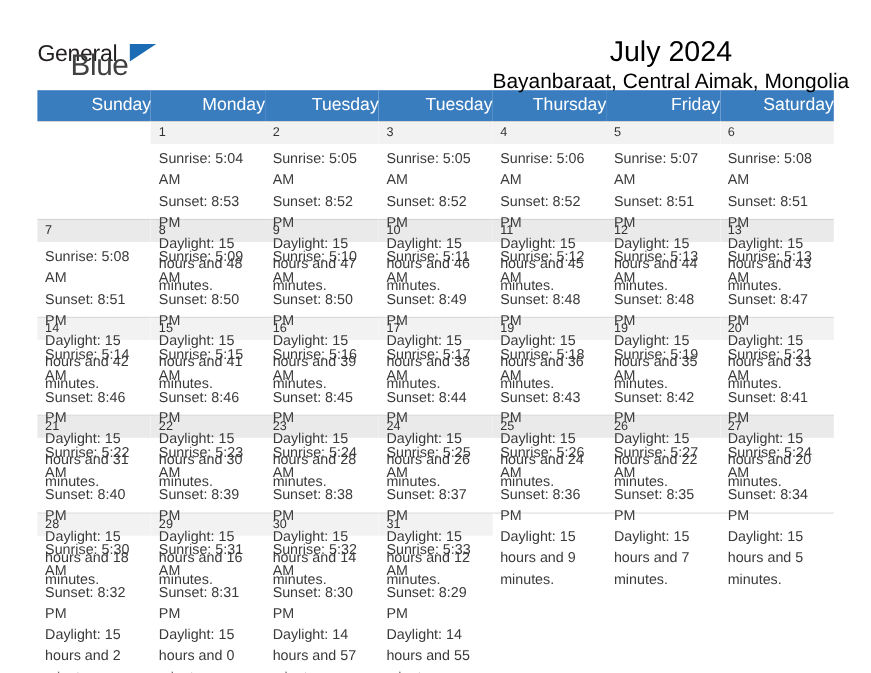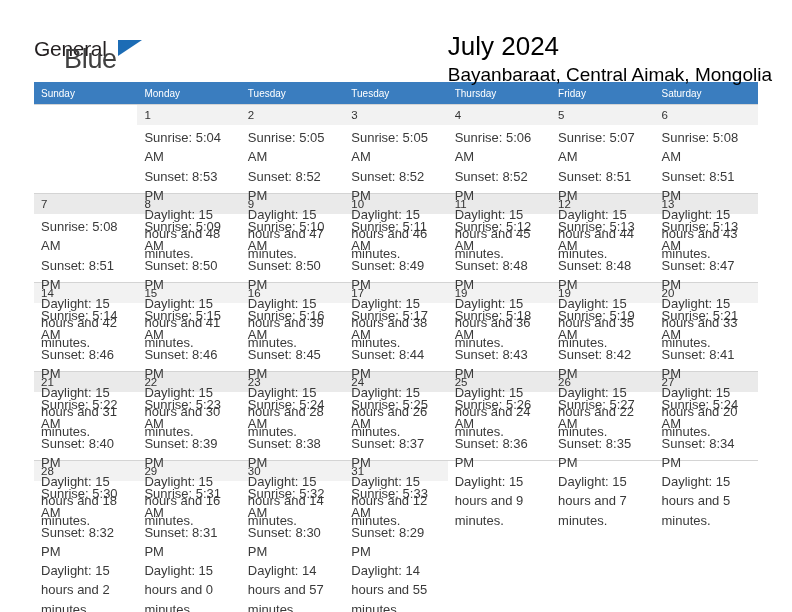--- a/index.html
+++ b/index.html
@@ -55,21 +55,21 @@
   .logo-blue {
     position: absolute;
     left: 30px;
     top: 16px;
     font-size: 27px;
     letter-spacing: -0.3px;
     color: #404040;
     font-family: "Liberation Sans", sans-serif;
   }
   .title-block {
-    text-align: left;
+    text-align: center;
     padding-top: 2px;
   }
   .cal-title {
     font-size: 26px;
     font-weight: normal;
     color: #000000;
     line-height: 1.15;
     white-space: nowrap;
   }
   .cal-subtitle {
@@ -82,23 +82,23 @@
   
   .calendar {
     margin: 7px 34px 0 34px;
     width: 724px;
     border-collapse: collapse;
     table-layout: fixed;
   }
   .calendar th {
     background: #3a7dbf;
     color: #ffffff;
-    font-size: 10px;
+    font-size: 16px;
     font-weight: normal;
-    text-align: left;
+    text-align: right;
     padding: 5px 0 5px 7px;
     height: 22px;
     border: none;
   }
   .calendar td {
     vertical-align: top;
     width: 103.4px;
     height: 89px;
     padding: 0;
     border: none;

